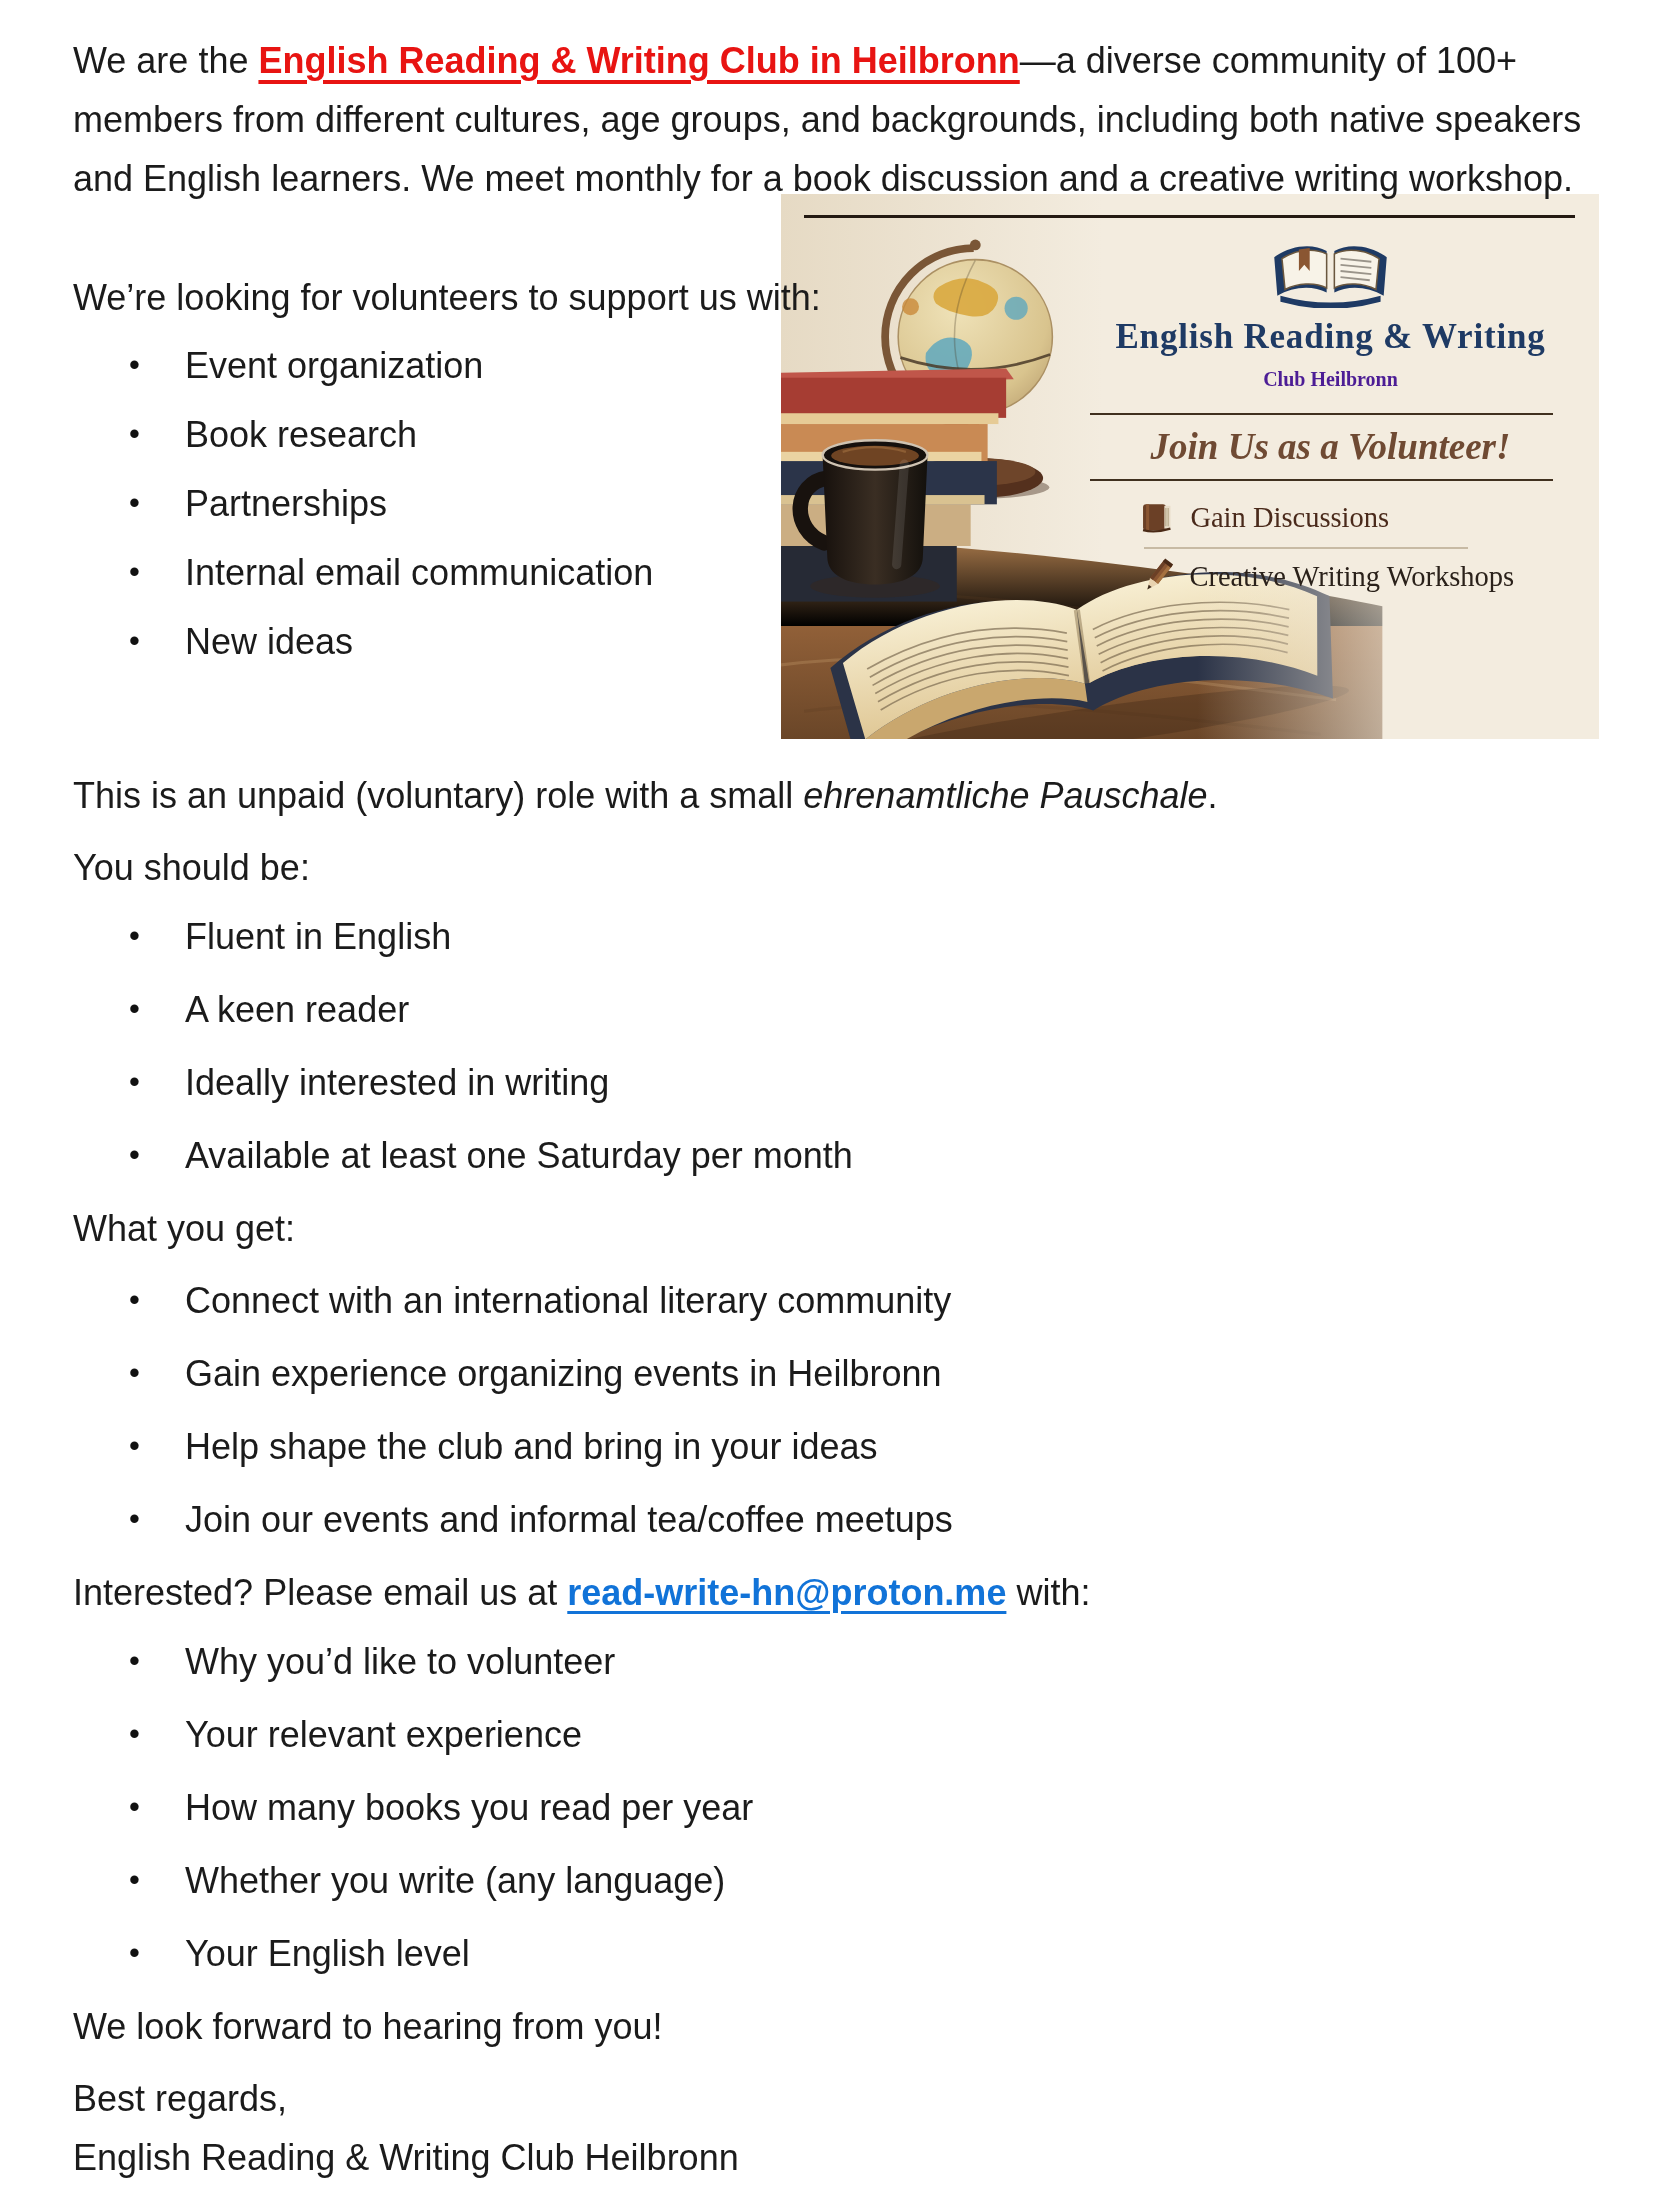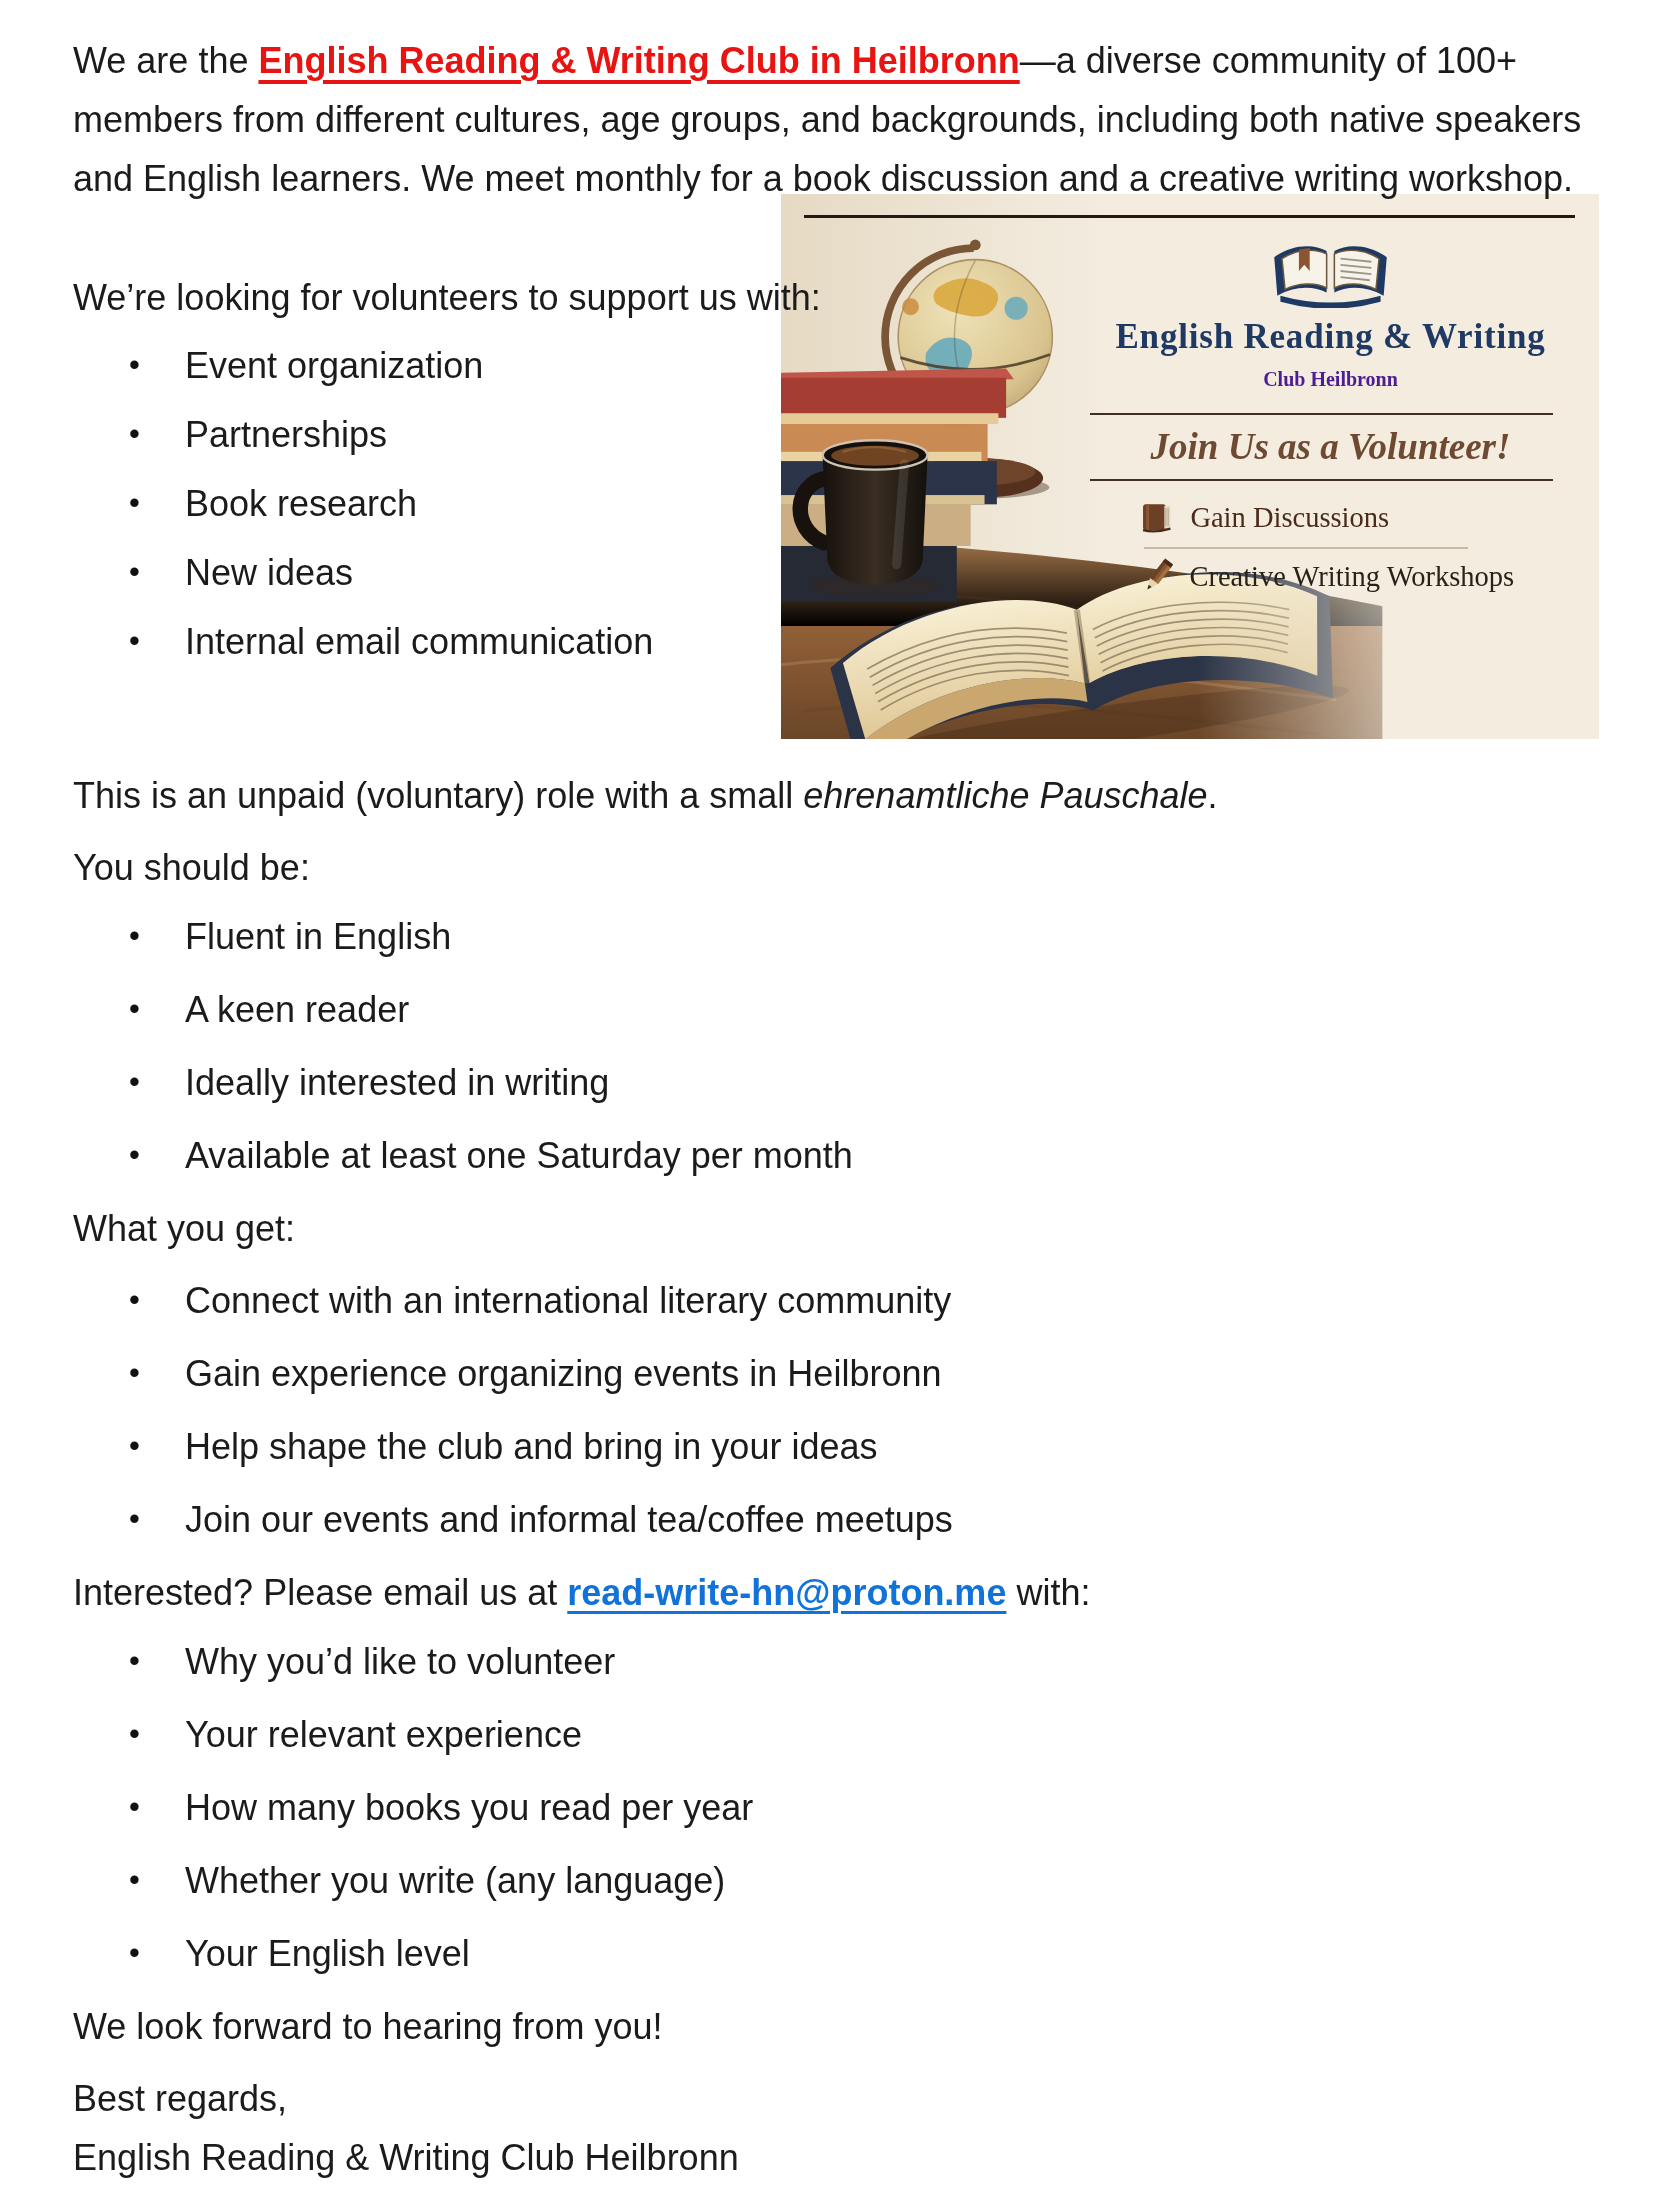--- a/index.html
+++ b/index.html
@@ -238,24 +238,24 @@
   </div>
 
   <div class="content">
 
     <p><span>We are the </span><span class="red-title">English Reading &amp; Writing Club in Heilbronn</span><span>—</span><span>a diverse community of 100+ members from different cultures, age groups, and backgrounds, including both native speakers and English learners. We meet monthly for a book discussion and a creative writing workshop.</span></p>
 
     <p class="mt-p2">We’re looking for volunteers to support us with:</p>
 
     <ul class="mt-ul1">
       <li>Event organization</li>
+      <li>Book research</li>
       <li>Partnerships</li>
-      <li>Book research</li>
+      <li>Internal email communication</li>
       <li>New ideas</li>
-      <li>Internal email communication</li>
     </ul>
 
     <p class="mt-p3"><span>This is an unpaid (voluntary) role with a small </span><span class="italic">ehrenamtliche Pauschale</span><span>.</span></p>
 
     <h3 class="bold mt-h1">You should be:</h3>
 
     <ul class="sp mt-ul2">
       <li>Fluent in English</li>
       <li>A keen reader</li>
       <li>Ideally interested in writing</li>

